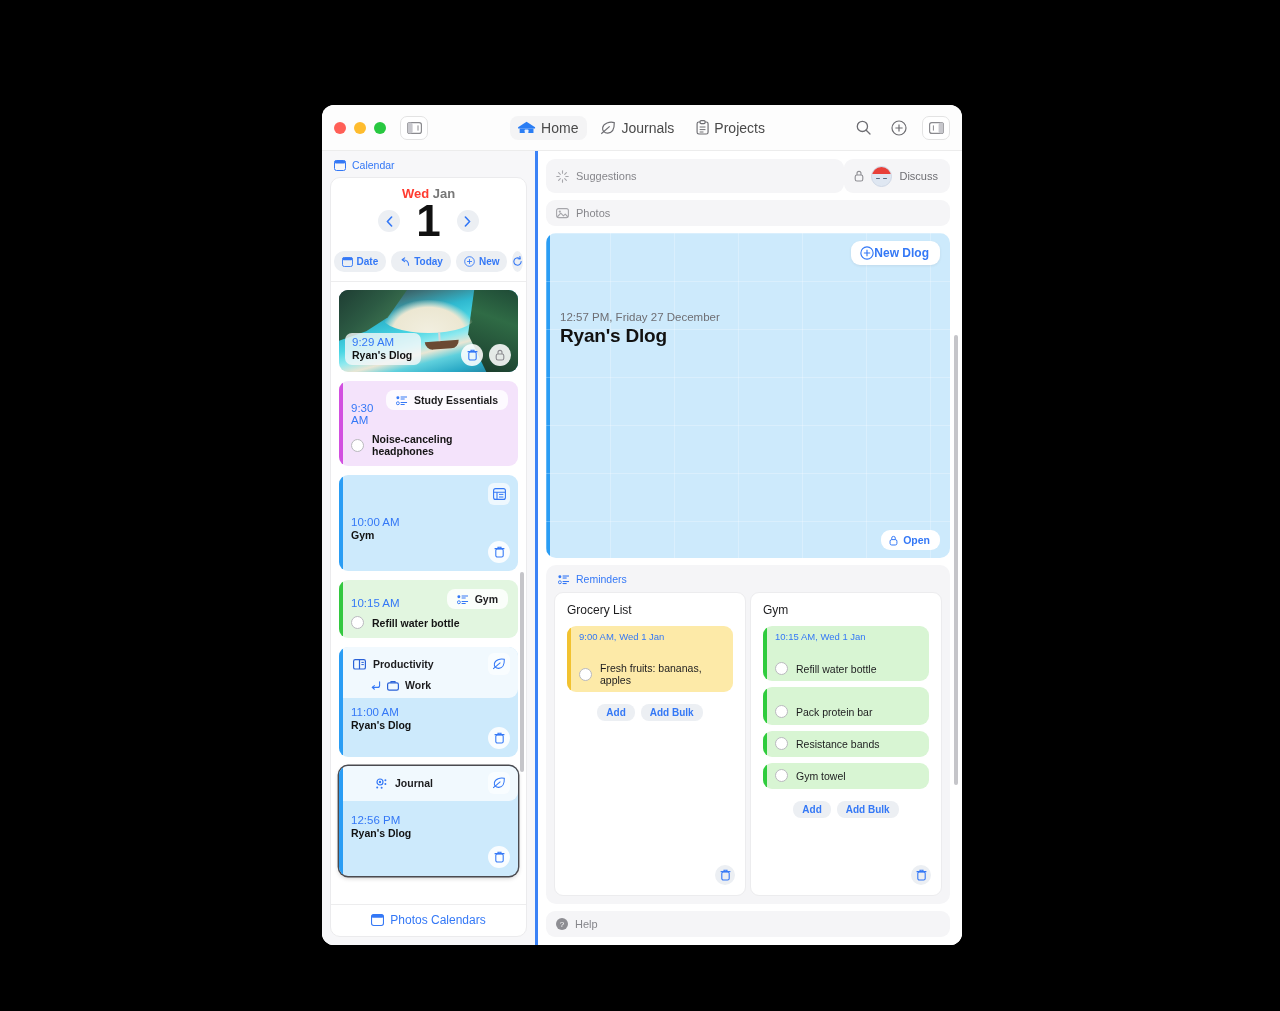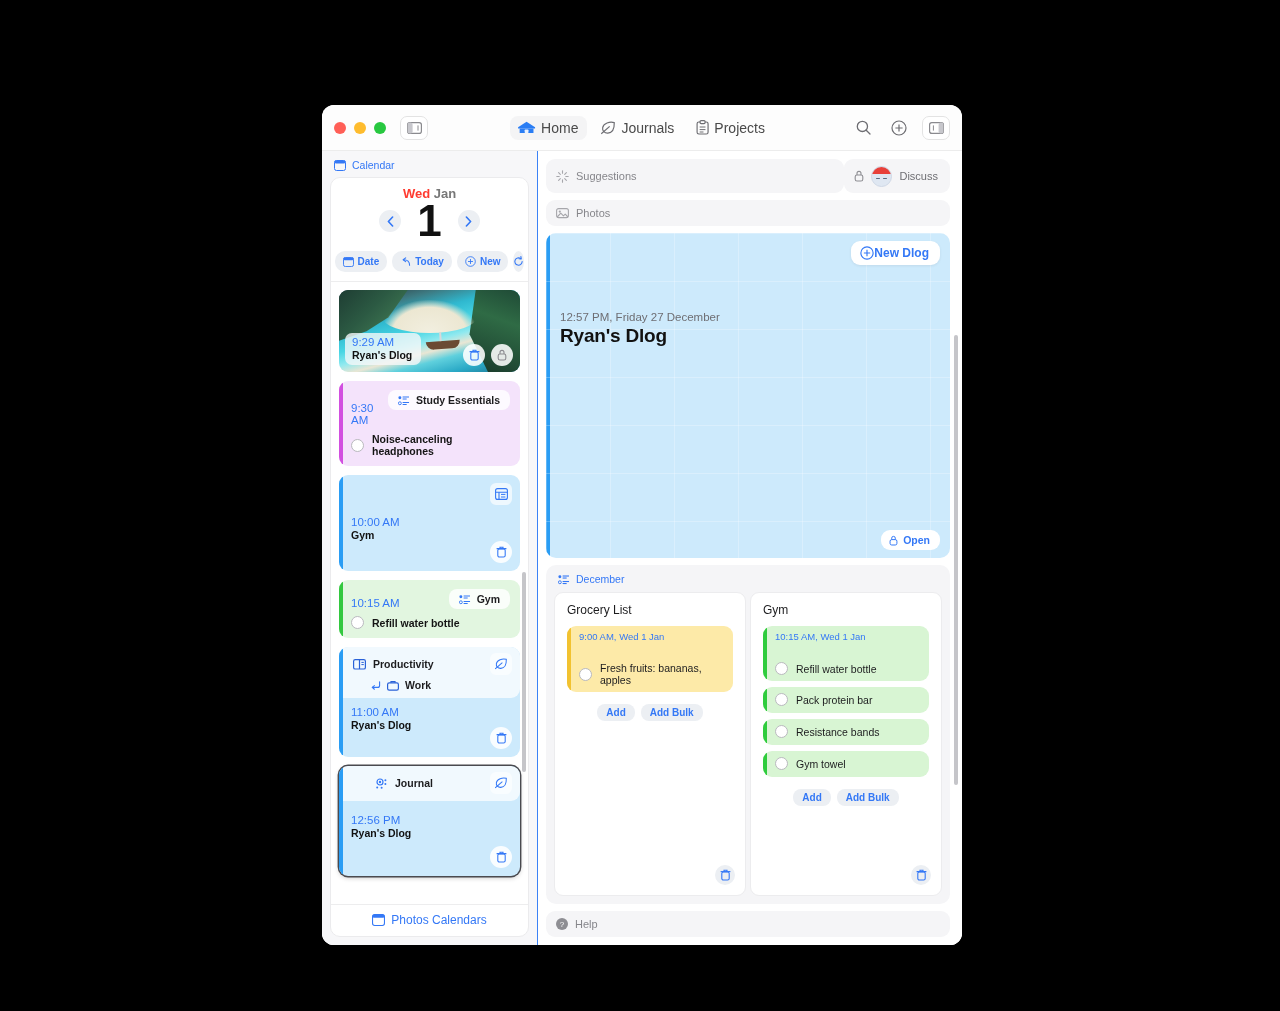--- a/index.html
+++ b/index.html
@@ -69,21 +69,21 @@
     border-radius: 6px;
   }
 
   
   .body { flex: 1; display: flex; min-height: 0; background: #fff; }
 
   
   .sidebar {
     width: 216px; flex: 0 0 216px;
     background: #f7f7f9;
-    border-right: 1px solid #3b82f6;
+    border-right: 3px solid #3b82f6;
     display: flex; flex-direction: column;
     min-height: 0;
   }
   .sb-head {
     display: flex; align-items: center; gap: 6px;
     padding: 8px 12px 6px 12px;
     font-size: 10.5px; color: #3478f6; font-weight: 500;
   }
   .sb-card {
     margin: 0 8px 8px 8px;
@@ -758,21 +758,21 @@
       <div class="reminders">
         <div class="rem-head">
           <svg width="12" height="11" viewBox="0 0 13 12">
             <circle cx="2" cy="3" r="1.6" fill="#3478f6"></circle>
             <circle cx="2" cy="9" r="1.6" fill="none" stroke="#3478f6" stroke-width="1"></circle>
             <line x1="5" y1="2.2" x2="12" y2="2.2" stroke="#3478f6" stroke-width="1.2"></line>
             <line x1="5" y1="4.4" x2="9.4" y2="4.4" stroke="#3478f6" stroke-width="1.2"></line>
             <line x1="5" y1="8.2" x2="12" y2="8.2" stroke="#3478f6" stroke-width="1.2"></line>
             <line x1="5" y1="10.4" x2="9.4" y2="10.4" stroke="#3478f6" stroke-width="1.2"></line>
           </svg>
-          <span>December</span>
+          <span>Reminders</span>
         </div>
 
         <div class="rem-cols">
 
           <div class="rem-col">
             <div class="rem-title">Grocery List</div>
             <div class="rem-item yellow">
               <div class="accent"></div>
               <div class="rem-time">9:00 AM, Wed 1 Jan</div>
               <div class="rem-row">
@@ -802,21 +802,21 @@
               <div class="accent"></div>
               <div class="rem-time">10:15 AM, Wed 1 Jan</div>
               <div class="rem-row">
                 <span class="circ"></span>
                 <span class="rem-lbl">Refill water bottle</span>
               </div>
             </div>
 
             <div class="rem-item green" style="padding-top:6px;padding-bottom:7px">
               <div class="accent"></div>
-              <div class="rem-row" style="margin-top:0">
+              <div class="rem-row" style="margin-top:12px">
                 <span class="circ"></span>
                 <span class="rem-lbl">Pack protein bar</span>
               </div>
             </div>
 
             <div class="rem-item green" style="padding-top:6px;padding-bottom:7px">
               <div class="accent"></div>
               <div class="rem-row" style="margin-top:0">
                 <span class="circ"></span>
                 <span class="rem-lbl">Resistance bands</span>

